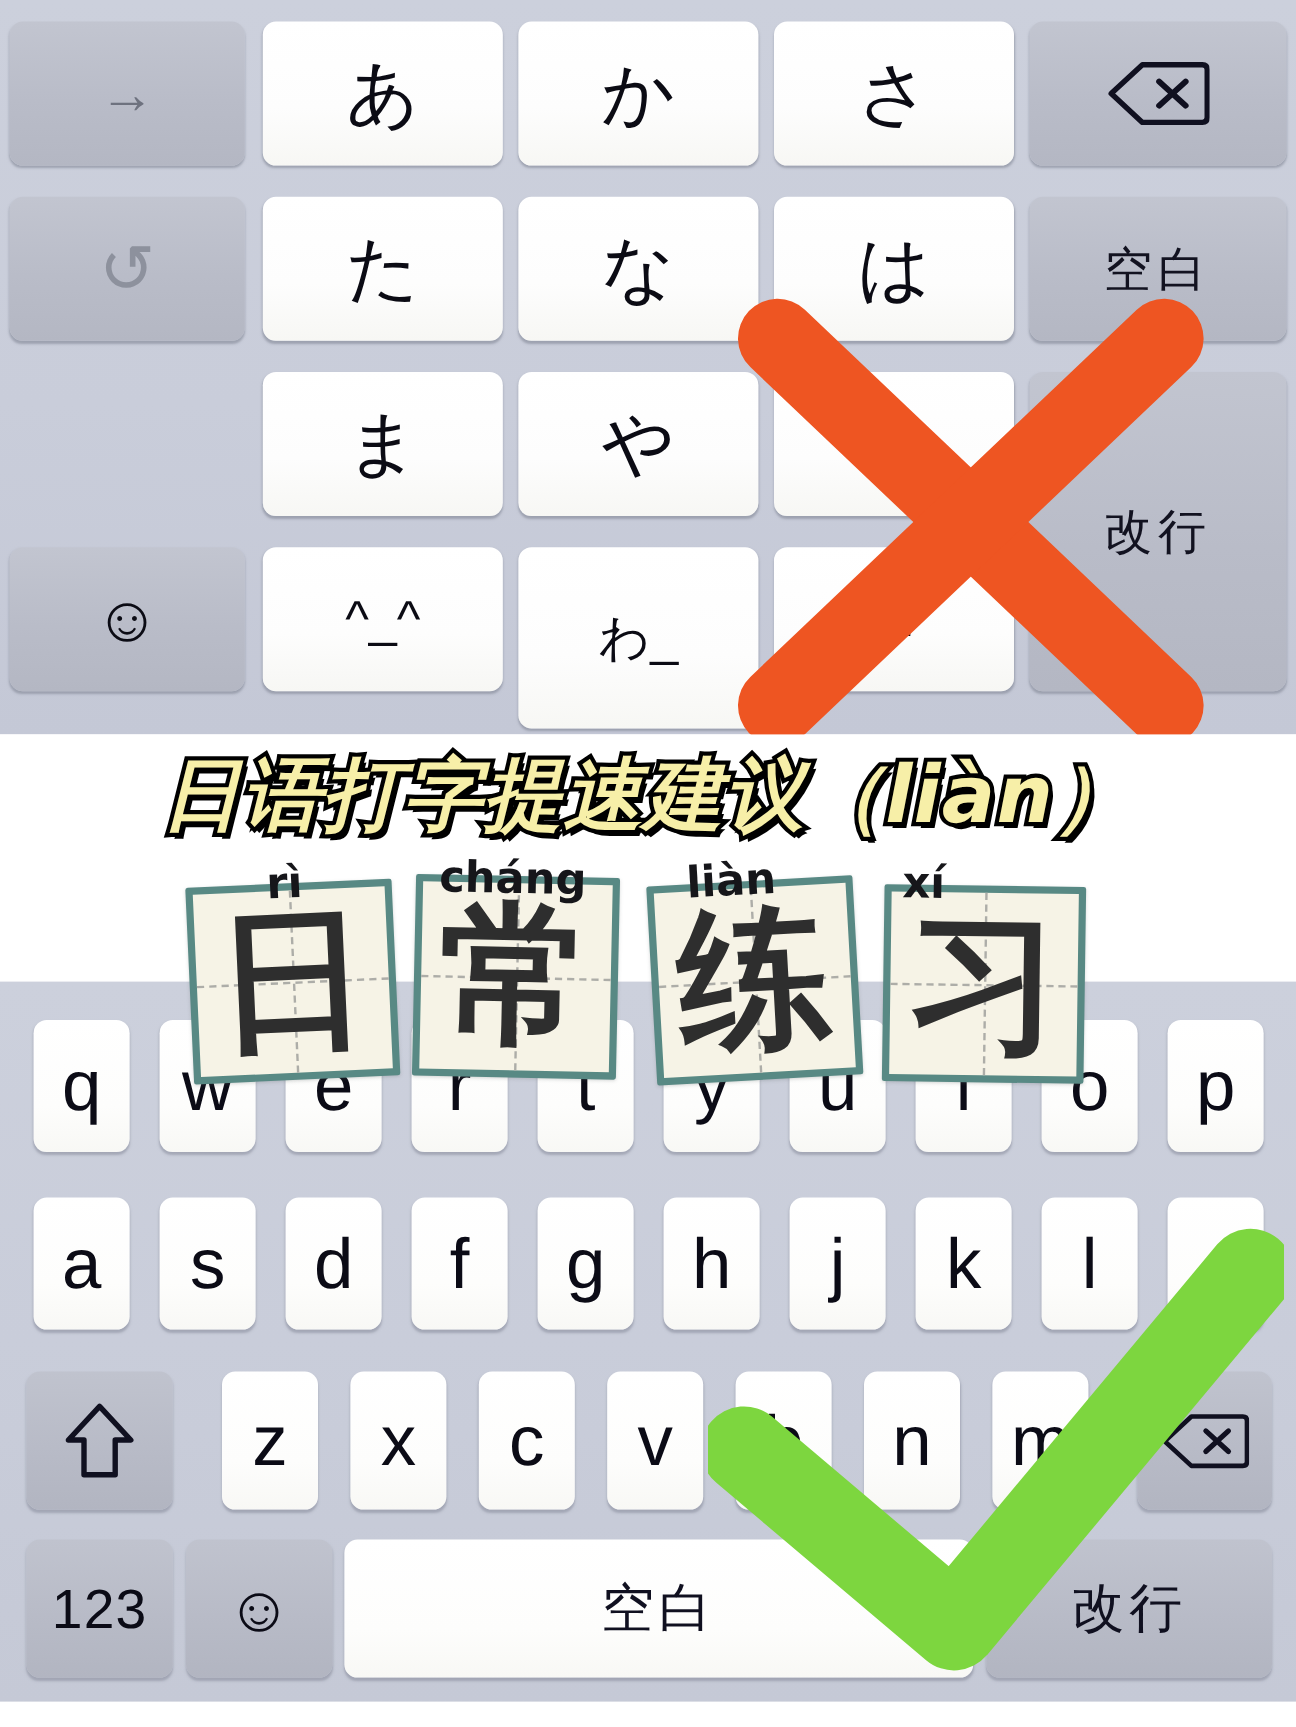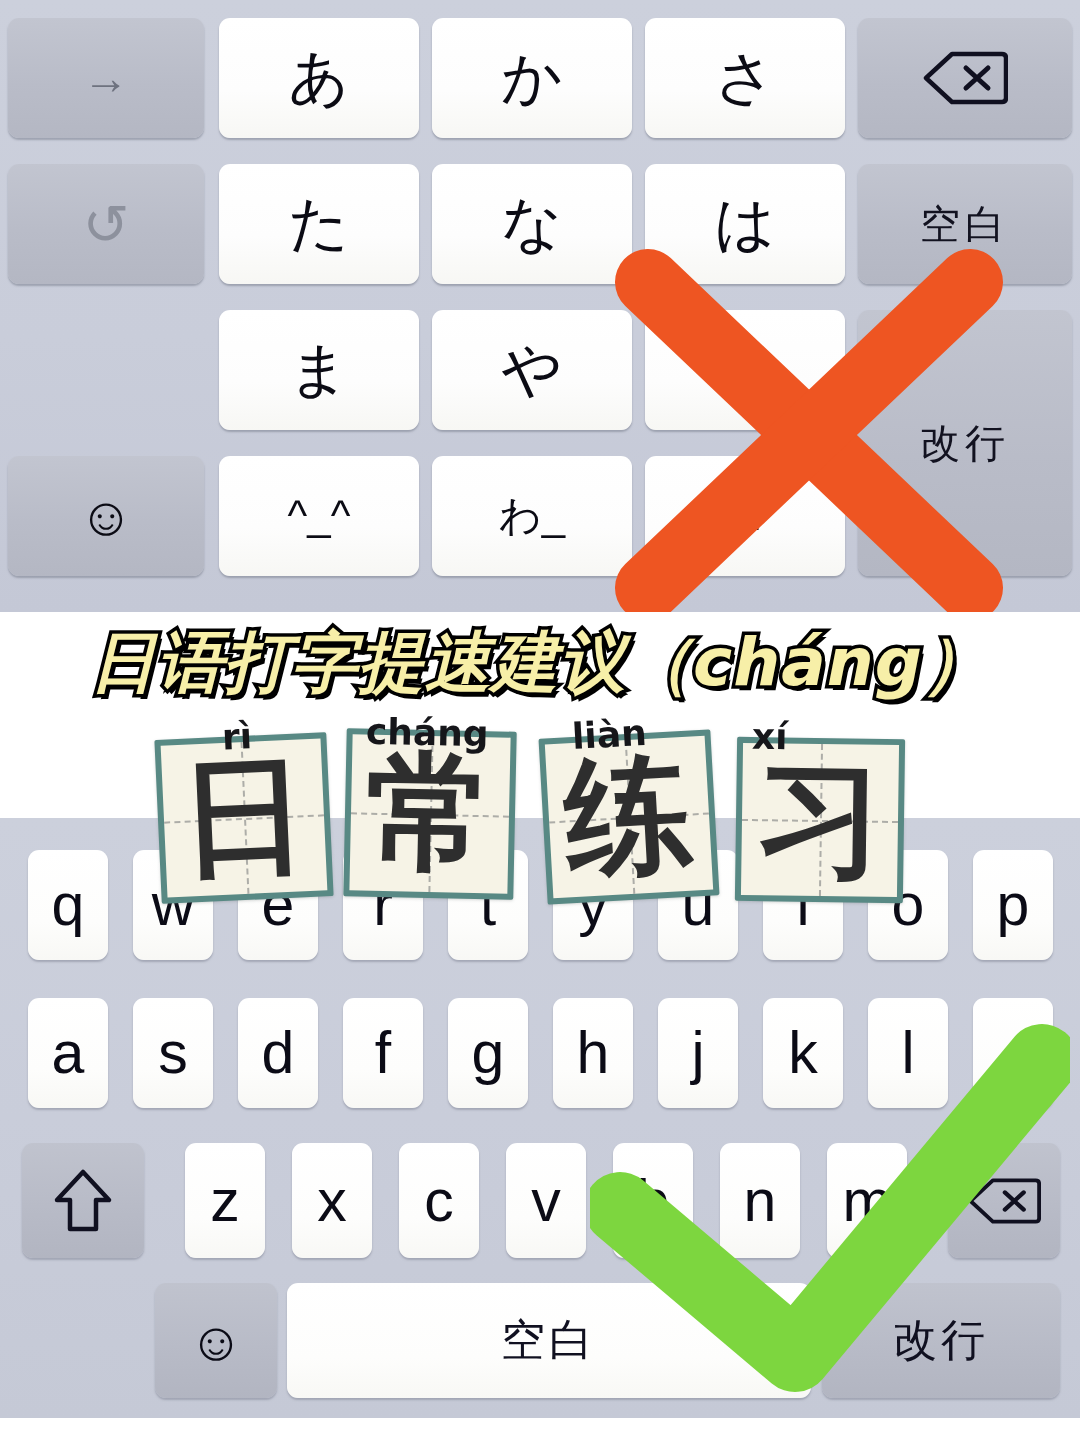--- a/index.html
+++ b/index.html
@@ -131,21 +131,21 @@
 
     <div class="kkey light" style="left:432px; top:18px;  width:200px; height:120px;">
       <span>か</span>
     </div>
     <div class="kkey light" style="left:432px; top:164px; width:200px; height:120px;">
       <span>な</span>
     </div>
     <div class="kkey light" style="left:432px; top:310px; width:200px; height:120px;">
       <span>や</span>
     </div>
-    <div class="kkey light" style="left:432px; top:456px; width:200px; height:120px;">
+    <div class="kkey light" style="left:432px; top:456px; width:200px; height:151px;">
       <span class="sml">わ_</span>
     </div>
 
     <div class="kkey light" style="left:645px; top:18px;  width:200px; height:120px;">
       <span>さ</span>
     </div>
     <div class="kkey light" style="left:645px; top:164px; width:200px; height:120px;">
       <span>は</span>
     </div>
     <div class="kkey light" style="left:645px; top:310px; width:200px; height:120px;">
@@ -170,21 +170,21 @@
 
     <svg class="mark" style="left:598px; top:240px; width:420px; height:390px;" viewBox="0 0 420 390">
       <g stroke="#EE5522" stroke-width="66" stroke-linecap="round">
         <line x1="50" y1="42" x2="372" y2="348"></line>
         <line x1="372" y1="42" x2="50" y2="348"></line>
       </g>
     </svg>
   </div>
 
   <div class="title-band">
-    <div class="title-text">日语打字提速建议（cháng）</div>
+    <div class="title-text">日语打字提速建议（liàn）</div>
   </div>
 
   <div class="qwerty-kbd">
 
     <div class="qkey light" style="left:28px;  top:32px; width:80px; height:110px;">
         <span>q</span>
       </div>
     <div class="qkey light" style="left:133px; top:32px; width:80px; height:110px;">
         <span>w</span>
       </div>
@@ -270,20 +270,23 @@
     <div class="qkey light" style="left:827px; top:325px; width:80px; height:115px;">
         <span>m</span>
       </div>
     <div class="qkey dark" style="left:948px; top:325px; width:112px; height:115px;">
       <svg width="74" height="48" viewBox="0 0 86 56">
         <path d="M30 4 L80 4 Q84 4 84 8 L84 48 Q84 52 80 52 L30 52 L4 28 Z" fill="none" stroke="#101020" stroke-width="4.5" stroke-linejoin="round"></path>
         <path d="M44 18 L66 38 M66 18 L44 38" stroke="#101020" stroke-width="5" stroke-linecap="round"></path>
       </svg>
     </div>
 
+    <div class="qkey dark" style="left:22px; top:465px; width:122px; height:115px;">
+      <span class="num">123</span>
+    </div>
     <div class="qkey dark" style="left:155px; top:465px; width:122px; height:115px;">
       <span style="font-size:54px;">☺</span>
     </div>
     <div class="qkey light" style="left:287px; top:465px; width:524px; height:115px;">
       <span class="cjk">空白</span>
     </div>
     <div class="qkey dark" style="left:822px; top:465px; width:238px; height:115px;">
       <span class="cjk">改行</span>
     </div>
 

